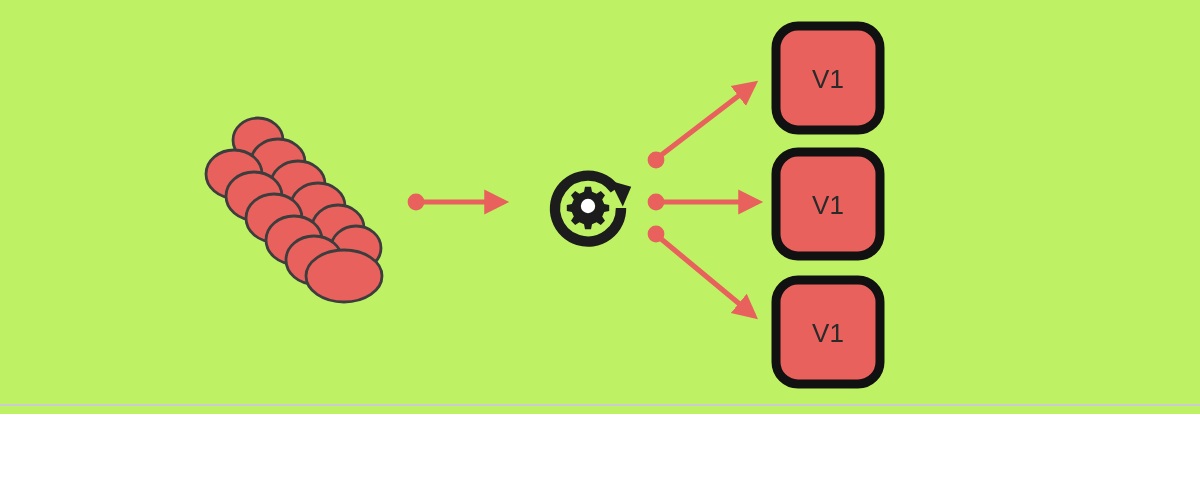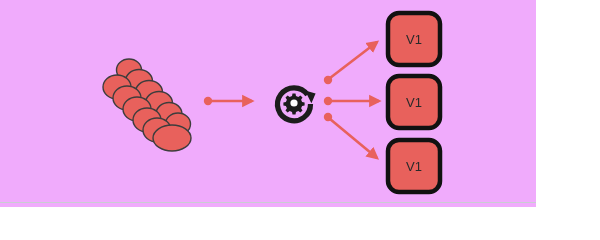--- a/index.html
+++ b/index.html
@@ -5,23 +5,23 @@
   html, body {
     margin: 0;
     padding: 0;
     background: #ffffff;
   }
   body {
     font-family: "Liberation Sans", sans-serif;
   }
   #canvas {
     position: relative;
-    width: 536px;
+    width: 600px;
     height: 207px;
-    background: #f0abfc;
+    background: #bef264;
     overflow: hidden;
   }
   #diagram-svg {
     position: absolute;
     left: 0;
     top: 0;
     width: 600px;
     height: 207px;
     display: block;
   }

